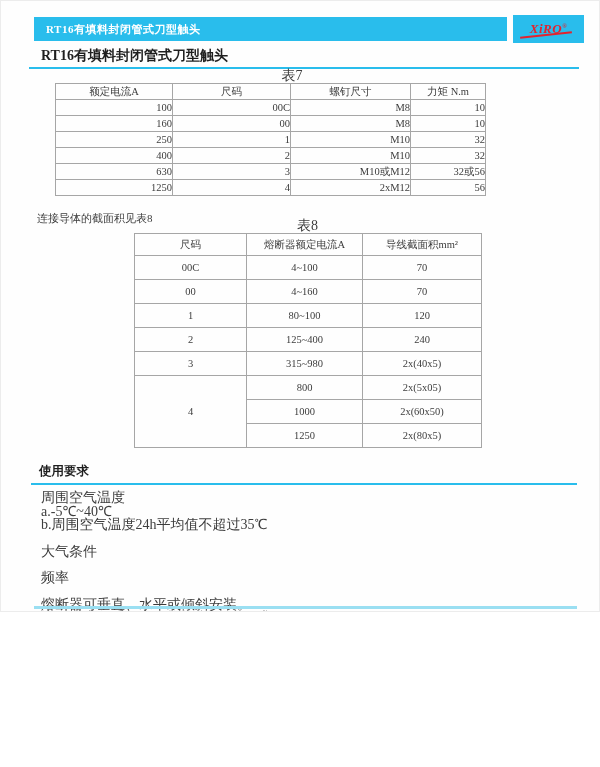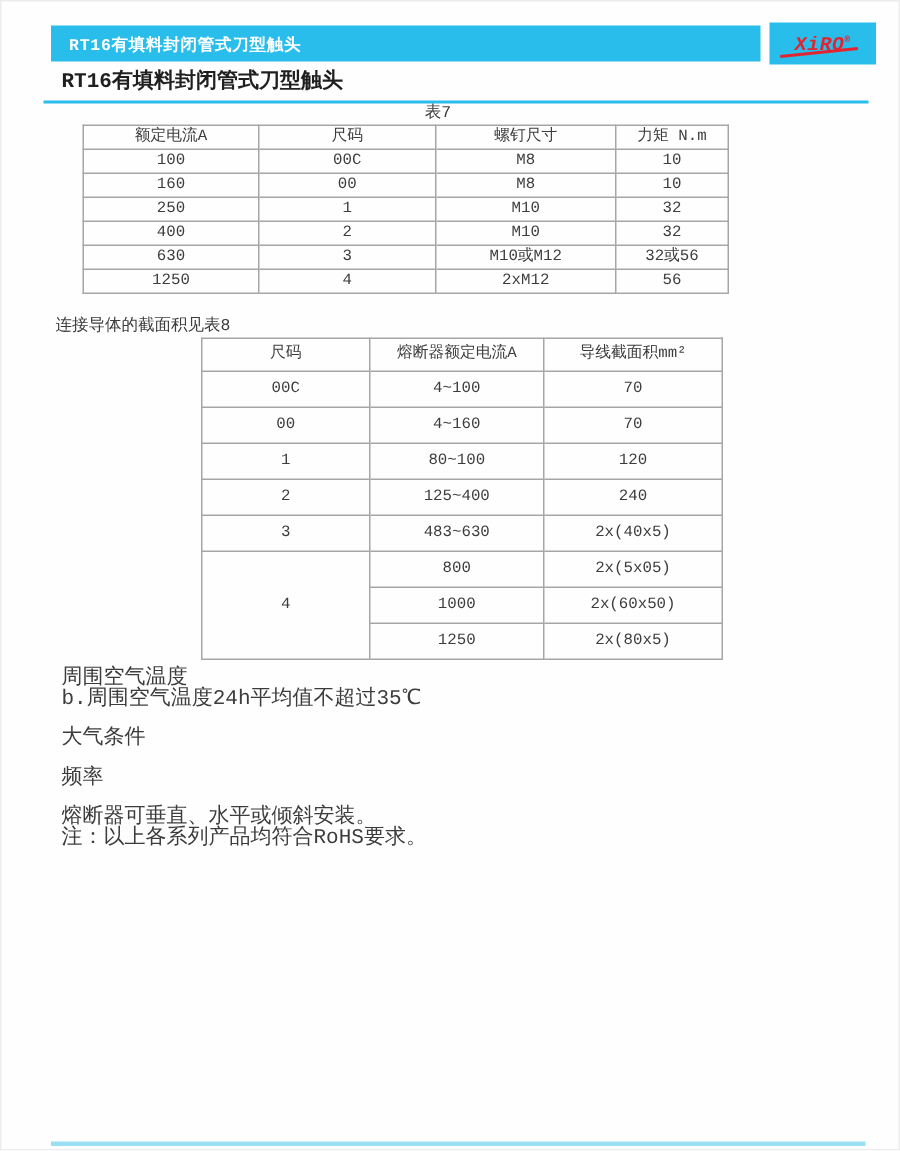--- a/index.html
+++ b/index.html
@@ -5,22 +5,22 @@
   :root{
     --accent:#29bdec;
     --accent-soft:#9adff2;
     --logo-red:#e3232e;
     --border:#a6a6a6;
     --text:#3c3c3c;
     --title:#1f1f1f;
   }
   html,body{margin:0;padding:0;background:#ffffff;}
   .page{
-    position:relative;width:600px;height:767px;background:#fefefe;overflow:hidden;
-    font-family:Liberation Mono, monospace;color:var(--text);
+    position:relative;width:600px;height:612px;background:#fefefe;overflow:hidden;
+    font-family:Liberation Serif, serif;color:var(--text);
     box-sizing:border-box;border:1px solid #ececec;
   }
   
   .topbar-row{display:flex;align-items:center;margin:14px 15px 0 33px;gap:6px;}
   .topbar{flex:1;height:24px;background:var(--accent);display:flex;align-items:center;
     padding-left:12px;box-sizing:border-box;}
   .topbar-title{color:#ffffff;font-size:11px;font-weight:bold;letter-spacing:.5px;}
   .logo-box{position:relative;width:71px;height:28px;background:var(--accent);
     display:flex;align-items:center;justify-content:center;}
   .logo-text{position:relative;z-index:2;color:var(--logo-red);font-weight:bold;
@@ -28,30 +28,30 @@
   .logo-reg{font-size:6px;vertical-align:super;font-style:normal;}
   .logo-swoosh{position:absolute;left:7px;right:12px;bottom:7px;height:2px;
     background:var(--logo-red);transform:rotate(-6deg);z-index:1;}
   
   .page-title{margin:2px 20px 0 28px;padding:2px 0 3px 12px;font-size:14px;line-height:17px;
     font-weight:bold;color:var(--title);border-bottom:2px solid var(--accent);}
   
   .intro{font-size:11px;line-height:13px;color:var(--text);}
   .t7-intro{margin:6px 0 0 42px;}
   .t8-intro{margin:16px 0 0 36px;}
-  .caption{font-size:11px;line-height:12px;text-align:center;color:var(--text);}
+  .caption{font-size:14px;line-height:12px;text-align:center;color:var(--text);}
   .cap7{width:430px;margin:1px 0 1px 76px;}
   .cap8{width:347px;margin:-5px 0 1px 133px;}
   
   table{border-collapse:collapse;table-layout:fixed;font-size:10.5px;color:var(--text);}
   th,td{border:1px solid var(--border);text-align:center;vertical-align:middle;
     padding:0;font-weight:normal;line-height:1.1;}
   #table7{width:430px;margin-left:54px;}
   #table7 th{height:15px;}
-  #table7 td{height:15px;}
+  #table7 td{height:15px;text-align:right;}
   #table7 col:nth-child(1){width:117px;}
   #table7 col:nth-child(2){width:118px;}
   #table7 col:nth-child(3){width:120px;}
   #table7 col:nth-child(4){width:75px;}
   #table8{width:347px;margin-left:133px;}
   #table8 th{height:21px;}
   #table8 td{height:23px;}
   #table8 col:nth-child(1){width:112px;}
   #table8 col:nth-child(2){width:116px;}
   #table8 col:nth-child(3){width:119px;}
@@ -133,20 +133,21 @@
         <tr>
           <td>1250</td>
           <td>4</td>
           <td>2xM12</td>
           <td>56</td>
         </tr>
       </tbody>
     </table>
 
   <div class="intro t8-intro">连接导体的截面积见表8</div>
+  <div class="caption cap8">表8</div>
   <table id="table8">
     <colgroup>
         <col>
         <col>
         <col>
       </colgroup>
   <thead>
         <tr>
           <th>尺码</th>
           <th>熔断器额定电流A</th>
@@ -169,42 +170,46 @@
           <td>80~100</td>
           <td>120</td>
         </tr>
         <tr>
           <td>2</td>
           <td>125~400</td>
           <td>240</td>
         </tr>
         <tr>
           <td>3</td>
-          <td>483~630</td>
+          <td>315~980</td>
           <td>2x(40x5)</td>
         </tr>
         <tr>
           <td rowspan="3">4</td>
           <td>800</td>
           <td>2x(5x05)</td>
         </tr>
         <tr>
           <td>1000</td>
           <td>2x(60x50)</td>
         </tr>
         <tr>
           <td>1250</td>
           <td>2x(80x5)</td>
         </tr>
       </tbody>
     </table>
 
+  <div class="usage-heading">
+    <span>使用要求</span>
+  </div>
   <div class="usage-blocks">
       <div class="ublock">
         <div class="ub-title">周围空气温度</div>
+        <div class="ub-line">a.-5℃~40℃</div>
         <div class="ub-line">b.周围空气温度24h平均值不超过35℃</div>
       </div>
       <div class="ublock">
         <div class="ub-title">大气条件</div>
       </div>
       <div class="ublock">
         <div class="ub-title">频率</div>
       </div>
       <div class="ublock">
         <div class="ub-line">熔断器可垂直、水平或倾斜安装。</div>

